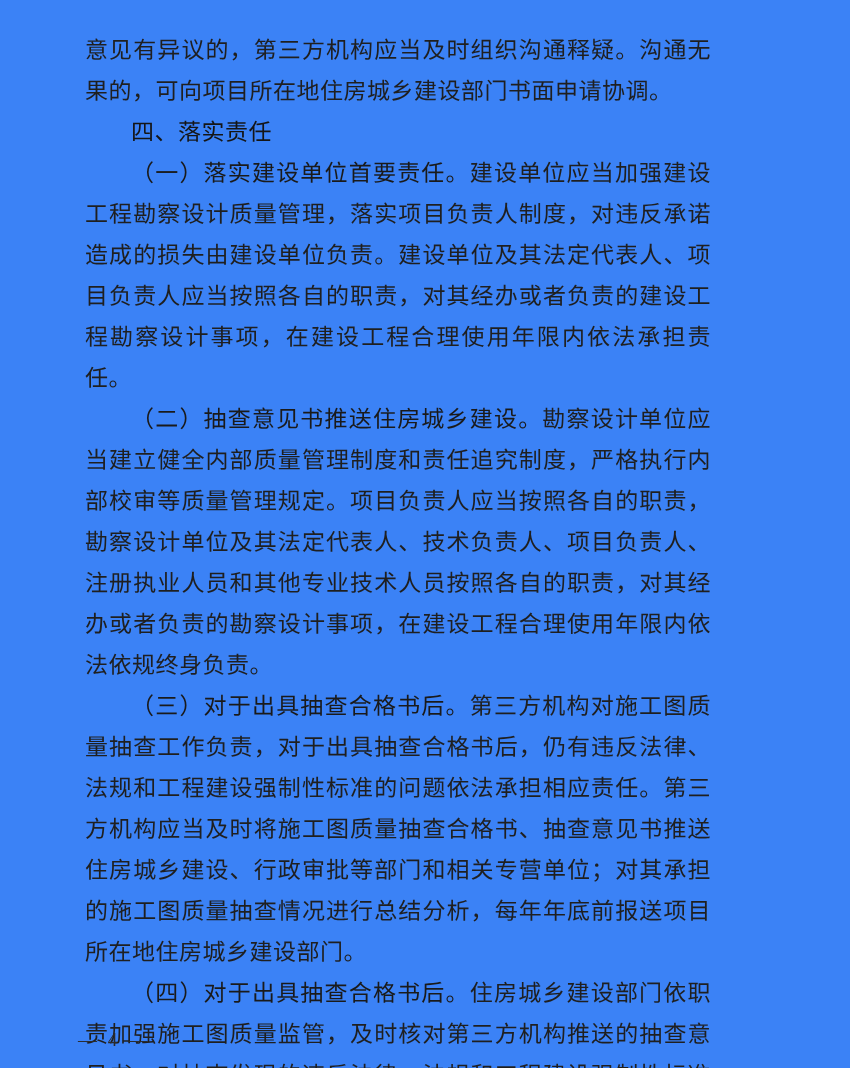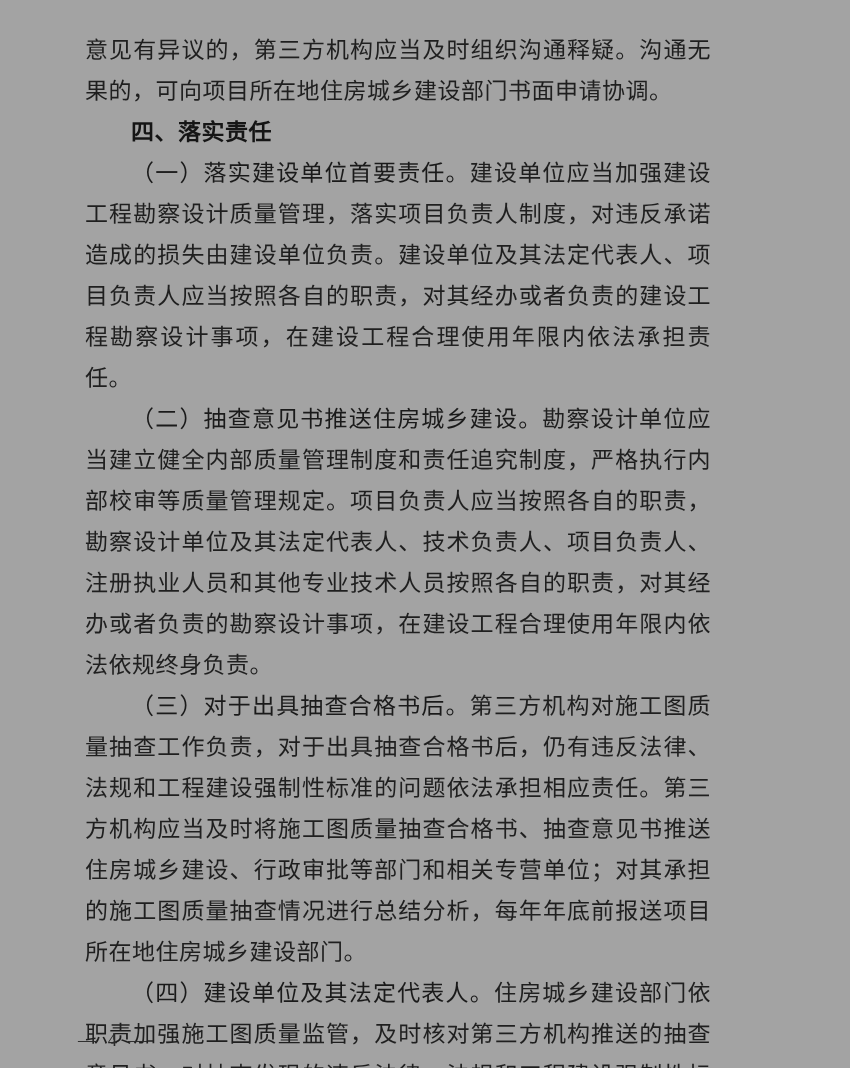--- a/index.html
+++ b/index.html
@@ -5,21 +5,21 @@
   html, body {
     margin: 0;
     padding: 0;
     background: #ffffff;
   }
   .page {
     position: relative;
     width: 850px;
     height: 1068px;
     margin: 0 auto;
-    background: #a3a3a3;
+    background: #3b82f6;
     color: #1f1f1f;
     font-family: "Liberation Serif", "DejaVu Serif", serif;
     overflow: hidden;
   }
   .text-block {
     position: absolute;
     left: 85px;
     top: 30px;
     width: 626px;
     font-size: 23px;
@@ -33,21 +33,21 @@
     text-indent: 2em;
   }
   .para.no-indent {
     text-indent: 0;
   }
   .section-heading {
     margin: 0;
     text-indent: 2em;
     font-size: 23px;
     line-height: 41px;
-    font-weight: 700;
+    font-weight: 400;
     font-family: "Liberation Sans", "DejaVu Sans", sans-serif;
     color: #151515;
   }
   .lead {
     font-weight: 400;
     color: #1a1a1a;
   }
   .footer {
     position: absolute;
     left: 78px;
@@ -69,21 +69,21 @@
     <p class="para no-indent">意见有异议的，第三方机构应当及时组织沟通释疑。沟通无果的，可向项目所在地住房城乡建设部门书面申请协调。</p>
 
     <h2 class="section-heading">四、落实责任</h2>
 
     <p class="para"><span class="lead">（一）落实建设单位首要责任。</span><span>建设单位应当加强建设工程勘察设计质量管理，落实项目负责人制度，对违反承诺造成的损失由建设单位负责。建设单位及其法定代表人、项目负责人应当按照各自的职责，对其经办或者负责的建设工程勘察设计事项，在建设工程合理使用年限内依法承担责任。</span></p>
 
     <p class="para"><span class="lead">（二）抽查意见书推送住房城乡建设。</span><span>勘察设计单位应当建立健全内部质量管理制度和责任追究制度，严格执行内部校审等质量管理规定。项目负责人应当按照各自的职责，勘察设计单位及其法定代表人、技术负责人、项目负责人、注册执业人员和其他专业技术人员按照各自的职责，对其经办或者负责的勘察设计事项，在建设工程合理使用年限内依法依规终身负责。</span></p>
 
     <p class="para"><span class="lead">（三）对于出具抽查合格书后。</span><span>第三方机构对施工图质量抽查工作负责，对于出具抽查合格书后，仍有违反法律、法规和工程建设强制性标准的问题依法承担相应责任。第三方机构应当及时将施工图质量抽查合格书、抽查意见书推送住房城乡建设、行政审批等部门和相关专营单位；对其承担的施工图质量抽查情况进行总结分析，每年年底前报送项目所在地住房城乡建设部门。</span></p>
 
-    <p class="para"><span class="lead">（四）建设单位及其法定代表人。</span><span>住房城乡建设部门依职责加强施工图质量监管，及时核对第三方机构推送的抽查意见书，对抽查发现的违反法律、法规和工程建设强制性标准等行为依</span></p>
+    <p class="para"><span class="lead">（四）对于出具抽查合格书后。</span><span>住房城乡建设部门依职责加强施工图质量监管，及时核对第三方机构推送的抽查意见书，对抽查发现的违反法律、法规和工程建设强制性标准等行为依</span></p>
 
   </div>
 
   <div class="footer">
     <span>— 4 —</span>
   </div>
 
 </div>
 
 </body></html>

